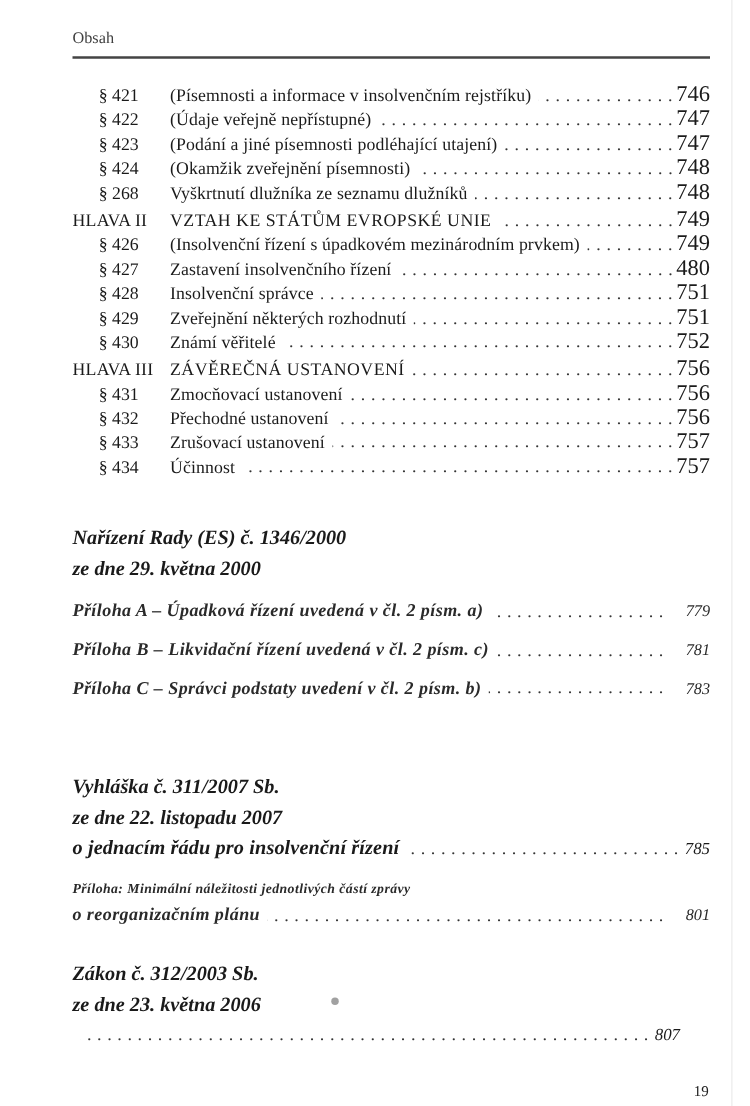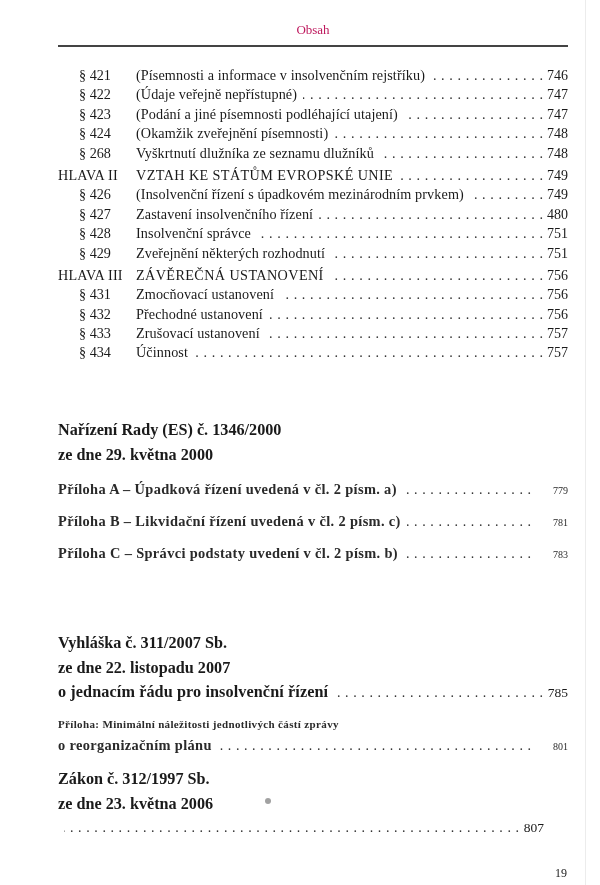--- a/index.html
+++ b/index.html
@@ -9,57 +9,57 @@
     font-family: "Liberation Serif", "DejaVu Serif", serif;
     color: #1a1a1a;
     position: relative;
   }
   .page-edge {
     position: absolute; right: 14px; top: 0; bottom: 0; width: 1px;
     background: #ececec;
   }
   .running-head {
     position: absolute; left: 58px; right: 32px; top: 22px;
-    text-align: center; font-size: 13px; color: #be185d;
+    text-align: left; font-size: 13px; color: #404040;
   }
   .head-rule {
     position: absolute; left: 58px; right: 32px; top: 45px; height: 1.5px;
     background: #444;
   }
   .toc { position: absolute; left: 58px; right: 32px; top: 66px; }
   .row {
     display: flex; align-items: baseline; height: 19.4px;
     font-size: 14.2px; line-height: 19.4px; white-space: nowrap;
   }
   .num { width: 78px; flex: 0 0 78px; text-align: left; padding-left: 21px; box-sizing: border-box; }
   .num.chapter { padding-left: 0; width: 78px; letter-spacing: 0.2px; }
   .title { flex: 0 0 auto; letter-spacing: 0.1px; }
   .title.caps { letter-spacing: 0.4px; }
   .leader {
     flex: 1 1 auto; overflow: hidden; margin: 0 3px 0 6px;
     color: #333; letter-spacing: 4.3px; text-align: right; direction: rtl;
   }
   .leader::before { content: ". . . . . . . . . . . . . . . . . . . . . . . . . . . . . . . . . . . . . . . . . . . . . . . . . . . . . . . . . . . . . . . . . . . . . . . . . . . . . . . ."; letter-spacing: 0; word-spacing: 1.1px; }
-  .page { flex: 0 0 auto; font-size: 14px; min-width: 22px; text-align: right; }
+  .page { flex: 0 0 auto; font-size: 18px; min-width: 22px; text-align: right; }
   .gap-sm { height: 3px; }
 
-  .section { position: absolute; left: 58px; right: 32px; }
+  .section { position: absolute; left: 58px; right: 32px; font-style: italic; }
   .s-title {
     font-weight: bold; font-size: 16.2px; line-height: 24.5px; white-space: nowrap;
   }
   .s-row { display: flex; align-items: baseline; font-weight: bold; font-size: 16.2px; line-height: 24.5px; white-space: nowrap; }
   .s-row .page { font-weight: normal; font-size: 13.5px; }
   .s-row .leader { font-weight: normal; font-size: 14px; }
   .a-row {
     display: flex; align-items: baseline; font-size: 14.4px; line-height: 22px;
     font-weight: bold; color: #2a2a2a; white-space: nowrap; letter-spacing: 0.35px;
   }
   .a-row .t { font-weight: bold; }
   .a-row .leader { font-weight: normal; font-size: 14px; letter-spacing: 4.3px; }
-  .a-row .page { font-weight: normal; font-size: 10px; letter-spacing: 0; margin-left: 12px; }
+  .a-row .page { font-weight: normal; font-size: 13px; letter-spacing: 0; margin-left: 12px; }
   .a-line { font-size: 11px; line-height: 20px; font-weight: bold; color: #2a2a2a; white-space: nowrap; letter-spacing: 0.35px; }
 
   .smudge {
     position: absolute; left: 265px; top: 798px; width: 6px; height: 6px;
     border-radius: 50%; background: #8a8a8a; opacity: 0.8;
   }
   .footer-page {
     position: absolute; right: 33px; top: 866px; font-size: 12px; color: #222;
   }
 </style>
@@ -125,20 +125,26 @@
       <span class="num">§ 428</span>
       <span class="title">Insolvenční správce</span>
       <span class="leader"></span>
       <span class="page">751</span>
     </div>
     <div class="row">
       <span class="num">§ 429</span>
       <span class="title">Zveřejnění některých rozhodnutí</span>
       <span class="leader"></span>
       <span class="page">751</span>
+    </div>
+    <div class="row">
+      <span class="num">§ 430</span>
+      <span class="title">Známí věřitelé</span>
+      <span class="leader"></span>
+      <span class="page">752</span>
     </div>
     <div class="gap-sm"></div>
     <div class="row">
       <span class="num chapter">HLAVA III</span>
       <span class="title caps">ZÁVĚREČNÁ USTANOVENÍ</span>
       <span class="leader"></span>
       <span class="page">756</span>
     </div>
     <div class="row">
       <span class="num">§ 431</span>
@@ -180,39 +186,39 @@
     <span class="leader"></span>
     <span class="page">781</span>
   </div>
   <div class="a-row" style="line-height:30px">
     <span class="t">Příloha C – Správci podstaty uvedení v čl. 2 písm. b)</span>
     <span class="leader"></span>
     <span class="page">783</span>
   </div>
 </div>
 
-<div class="section" style="top:631px;">
+<div class="section" style="top:617px;">
   <div class="s-title">Vyhláška č. 311/2007 Sb.</div>
   <div class="s-title">ze dne 22. listopadu 2007</div>
   <div class="s-row">
     <span class="title">o jednacím řádu pro insolvenční řízení</span>
     <span class="leader"></span>
     <span class="page">785</span>
   </div>
   <div style="height:8px"></div>
   <div class="a-line">Příloha: Minimální náležitosti jednotlivých částí zprávy</div>
   <div class="a-row" style="line-height:22px">
     <span class="t">o reorganizačním plánu</span>
     <span class="leader"></span>
     <span class="page">801</span>
   </div>
 </div>
 
 <div class="section" style="top:767px;">
-  <div class="s-title">Zákon č. 312/1997 Sb.</div>
+  <div class="s-title">Zákon č. 312/2003 Sb.</div>
   <div class="s-title">ze dne 23. května 2006</div>
   <div class="s-row" style="margin-right:24px">
     <span class="leader"></span>
     <span class="page">807</span>
   </div>
 </div>
 
 <div class="smudge"></div>
 
 <div class="footer-page">19</div>

